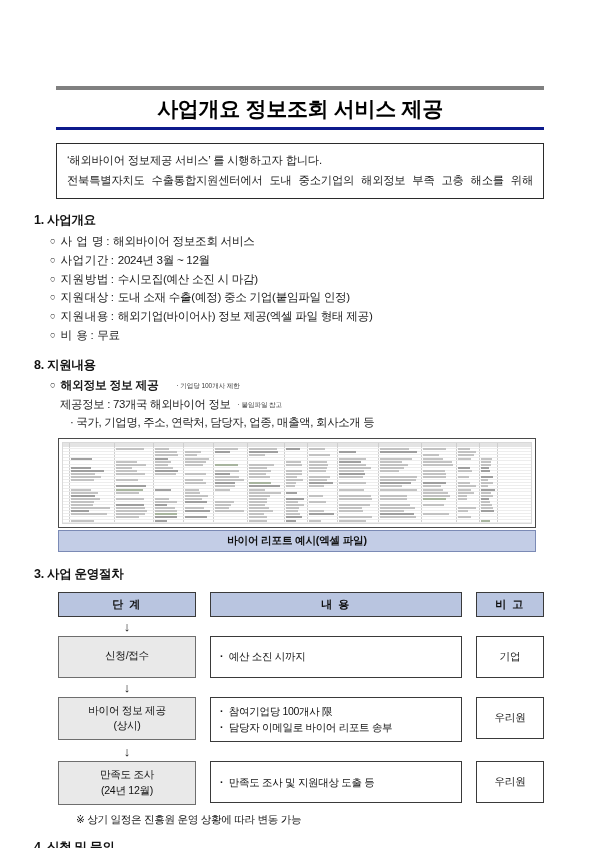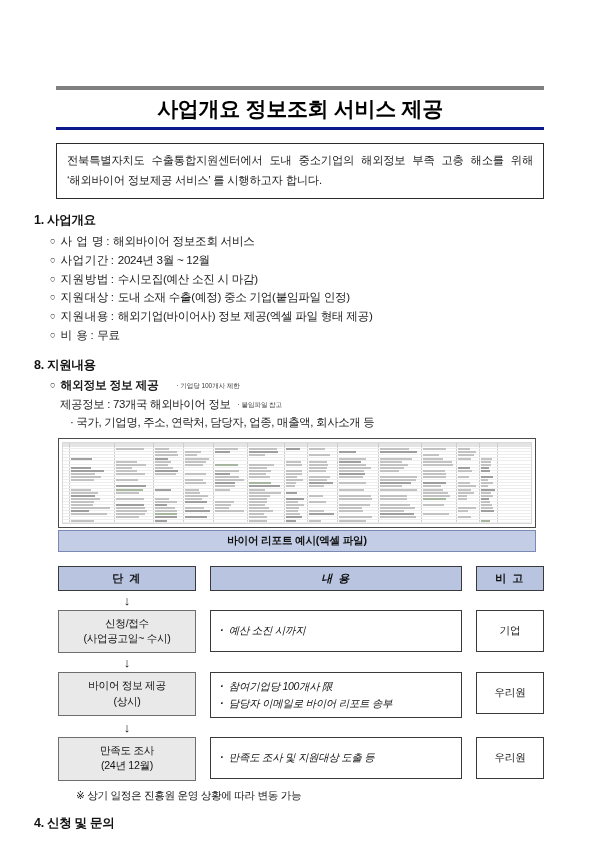--- a/index.html
+++ b/index.html
@@ -161,21 +161,21 @@
   .flow {
     margin: 9px 0 0 24px;
     width: 486px;
   }
   .flow-row {
     display: flex;
     align-items: stretch;
   }
   .col-stage { flex: 0 0 138px; }
   .col-gap   { flex: 0 0 14px; }
-  .col-desc  { flex: 0 0 252px; font-style: italic; }
+  .col-desc  { flex: 0 0 252px; }
   .col-note  { flex: 0 0 68px; margin-left: 14px; }
 
   .hcell {
     border: 1px solid #3a3a3a;
     background: #b9c5e0;
     text-align: center;
     font-size: 11px;
     font-weight: bold;
     letter-spacing: 1.5px;
     padding: 4px 0 4px 0;
@@ -243,22 +243,22 @@
 
 <div class="page">
 
   <div class="title-wrap">
     <div class="rule-top"></div>
     <div class="doc-title">사업개요 정보조회 서비스 제공</div>
     <div class="rule-bottom"></div>
   </div>
 
   <div class="intro-box">
+    <div class="intro-line">‘해외바이어 정보제공 서비스’ 를 시행하고자 합니다.</div>
     <div class="intro-line l1">전북특별자치도 수출통합지원센터에서 도내 중소기업의 해외정보 부족 고충 해소를 위해</div>
-    <div class="intro-line">‘해외바이어 정보제공 서비스’ 를 시행하고자 합니다.</div>
   </div>
 
   <div class="section" style="margin-top:13px;">
     <div class="sec-head">1. 사업개요</div>
     <div class="bullet-list">
 
       <div class="b-row">
         <span class="b-mark">○</span>
         <span class="b-label">사 업 명</span>
         <span class="b-sep">:</span>
@@ -591,20 +591,21 @@
           <div class="xl-cell" style="left: 394.5px; top: 80px; width: 15.382px;"></div>
           <div class="xl-cell" style="left: 417.5px; top: 80px; width: 14.1417px;"></div>
         </div>
     </div>
     <div class="excel-figure" style="margin-top:0;border:none;padding:0;width:478px;">
       <div class="excel-caption">바이어 리포트 예시(엑셀 파일)</div>
     </div>
   </div>
 
   <div class="section" style="margin-top:14px;">
+    <div class="sec-head">3. 사업 운영절차</div>
 
     <div class="flow">
 
       <div class="flow-row">
         <div class="col-stage">
             <div class="hcell">단 계</div>
           </div>
         <div class="col-gap"></div>
         <div class="col-desc">
             <div class="hcell">내 용</div>
@@ -618,21 +619,20 @@
         <div class="col-stage">↓</div>
         <div class="col-gap"></div>
           <div class="col-desc"></div>
           <div class="col-note"></div>
       </div>
 
       <div class="flow-row">
         <div class="col-stage">
           <div class="stage-box">
             <span>신청/접수</span>
-            <span>(사업공고일~ 수시)</span>
           </div>
         </div>
         <div class="col-gap"></div>
         <div class="col-desc">
           <div class="desc-box">
             <span class="li">예산 소진 시까지</span>
           </div>
         </div>
         <div class="col-note">
           <div class="note-box">기업</div>

